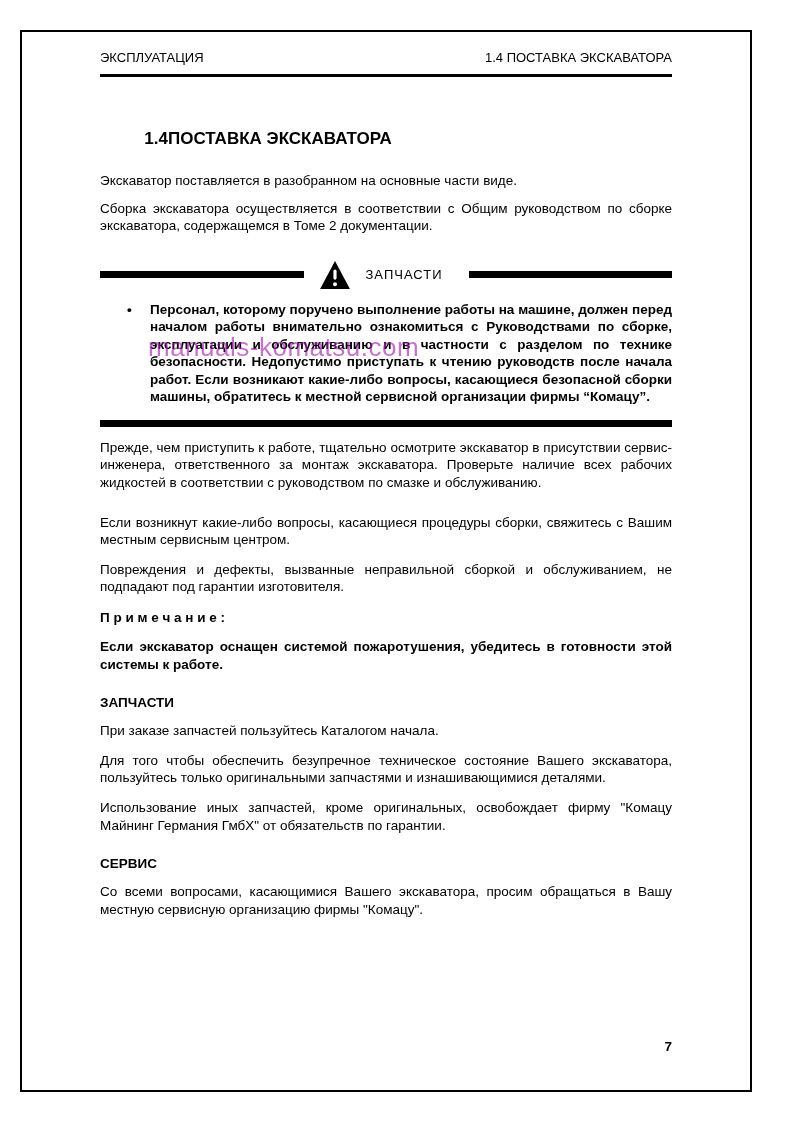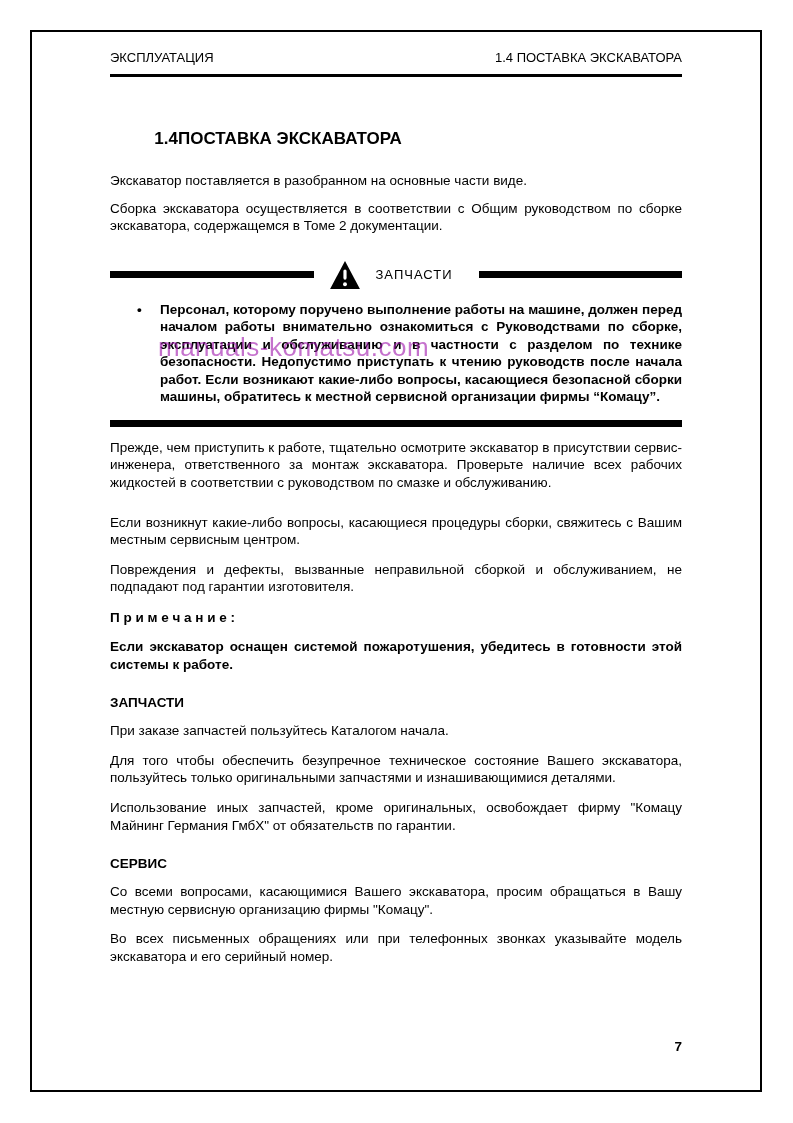--- a/index.html
+++ b/index.html
@@ -1,17 +1,17 @@
 <!DOCTYPE html>
 <html><head>
 <meta charset="utf-8">
 <style>
   * { margin:0; padding:0; box-sizing:border-box; }
   html, body { width:793px; height:1123px; background:#ffffff; font-family:"Liberation Sans", sans-serif; color:#000000; }
-  .sheet { position:absolute; left:30px; top:30px; width:732px; height:1062px; border:2px solid #000; padding:18px 78px 0 78px; background:#fff; }
+  .sheet { position:absolute; left:20px; top:30px; width:732px; height:1062px; border:2px solid #000; padding:18px 78px 0 78px; background:#fff; }
 
   .running-head { display:flex; justify-content:space-between; font-size:13px; }
   .head-rule { height:3px; background:#000; margin-top:9px; }
 
   .doc-title { display:flex; margin-top:52px; font-size:17px; font-weight:bold;text-align:right; }
   .doc-title .num { width:68px; }
 
   p { font-size:13.5px; line-height:1.3; text-align:justify; }
   .p-intro1 { margin-top:23px; }
   .p-intro2 { margin-top:10px; font-weight:normal; }
@@ -82,19 +82,18 @@
   <div class="note-label">П р и м е ч а н и е :</div>
   <p class="body-p bold">Если экскаватор оснащен системой пожаротушения, убедитесь в готовности этой системы к работе.</p>
 
   <div class="section-heading">ЗАПЧАСТИ</div>
   <p class="body-p">При заказе запчастей пользуйтесь Каталогом начала.</p>
   <p class="body-p">Для того чтобы обеспечить безупречное техническое состояние Вашего экскаватора, пользуйтесь только оригинальными запчастями и изнашивающимися деталями.</p>
   <p class="body-p">Использование иных запчастей, кроме оригинальных, освобождает фирму "Комацу Майнинг Германия ГмбХ" от обязательств по гарантии.</p>
 
   <div class="section-heading">СЕРВИС</div>
   <p class="body-p">Со всеми вопросами, касающимися Вашего экскаватора, просим обращаться в Вашу местную сервисную организацию фирмы "Комацу".</p>
-  <p class="body-p">Во всех письменных обращениях или при телефонных звонках указывайте модель экскаватора и его серийный номер.</p>
 
   <div class="page-number">7</div>
 
   <div class="watermark">manuals-komatsu.com</div>
 
 </div>
 
 </body></html>

